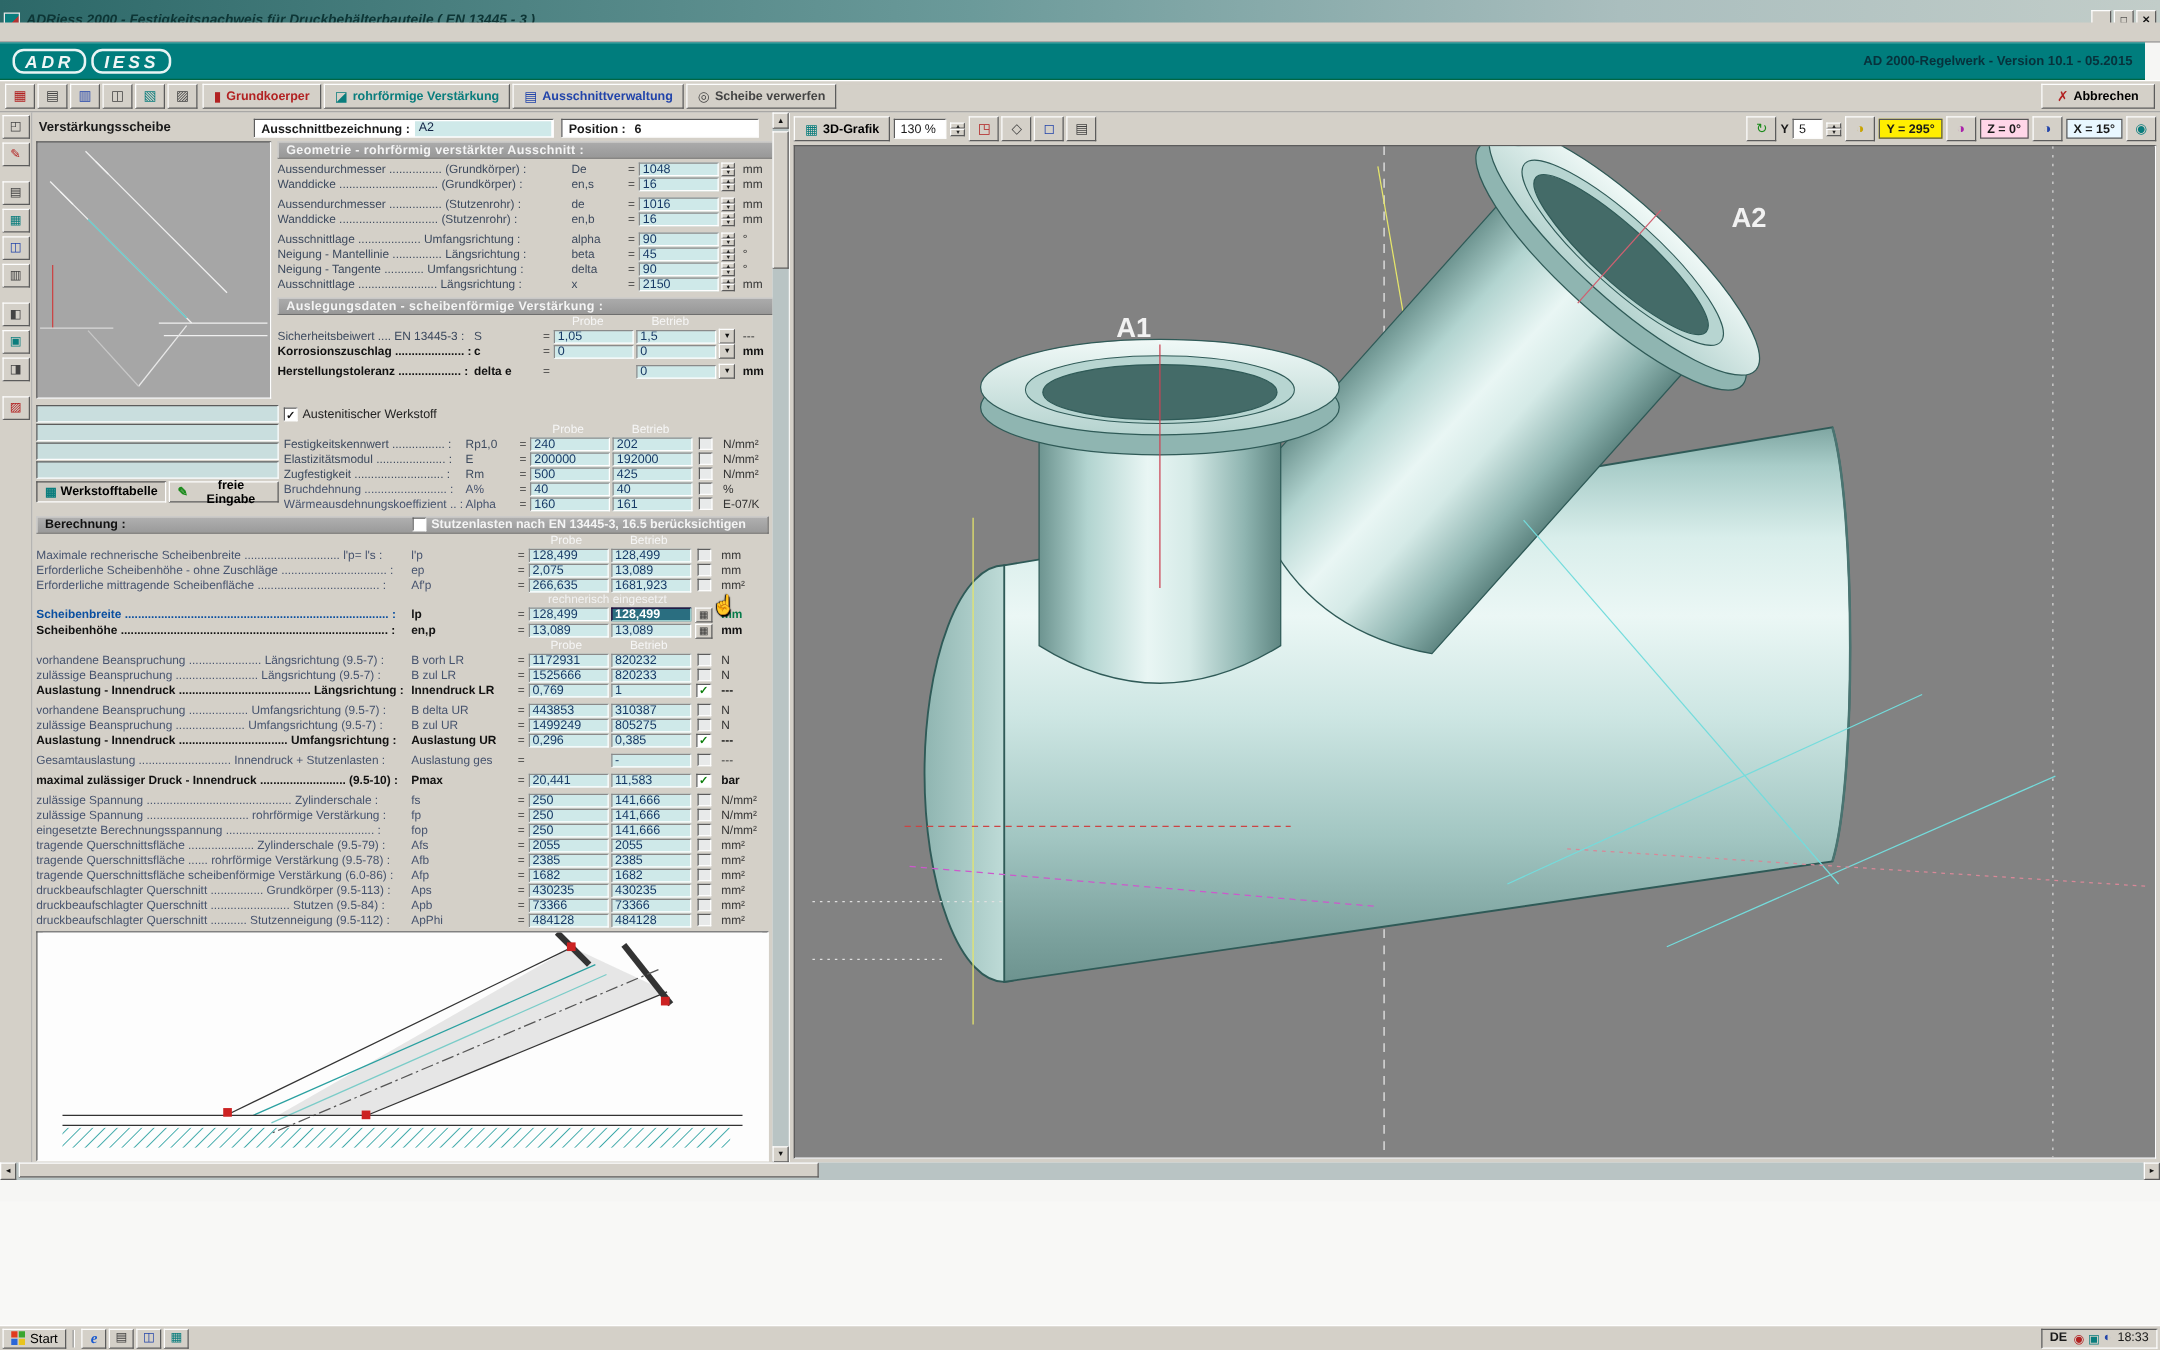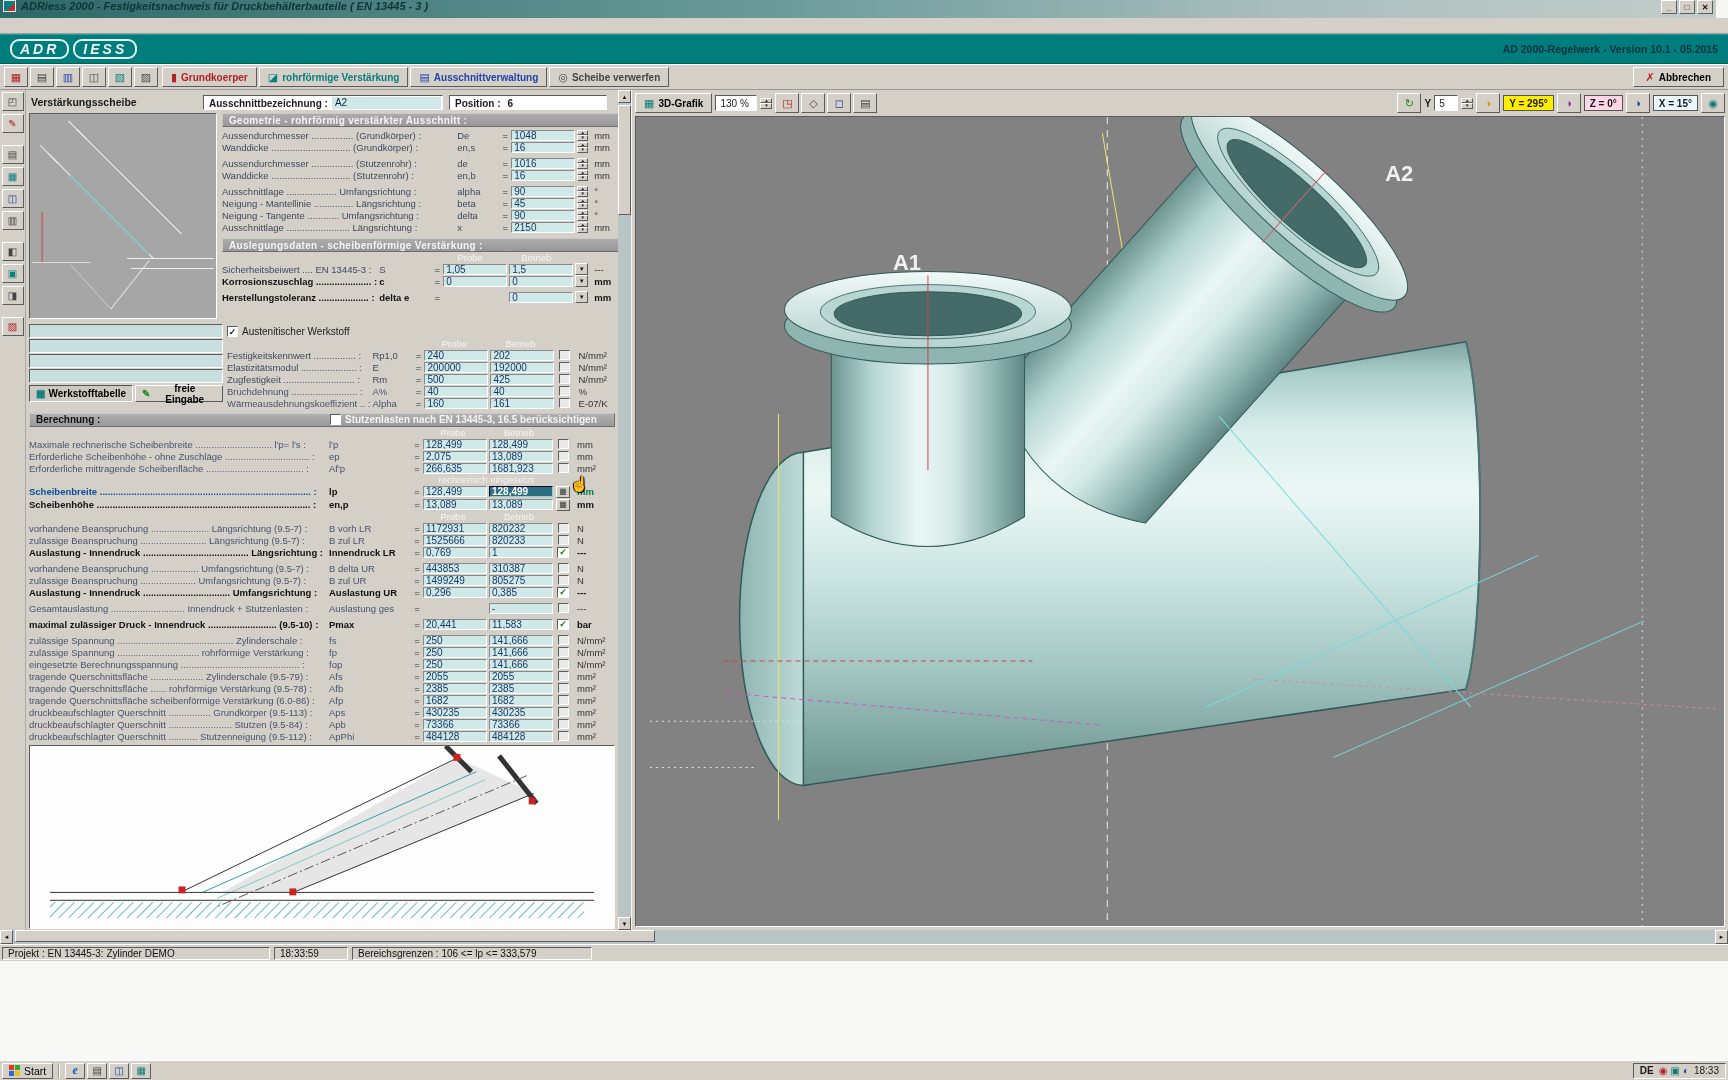--- a/index.html
+++ b/index.html
@@ -10,32 +10,32 @@
 *{margin:0;padding:0;box-sizing:border-box}
 html,body{width:1728px;height:1080px;overflow:hidden;background:#f6f6f4;
   font-family:"Liberation Sans",sans-serif;font-size:10px;color:#1a1a1a}
 .app{position:absolute;inset:0}
 button{font:inherit;cursor:default}
 .sunken{border:1px solid;border-color:#5c5c5c #fdfdfd #fdfdfd #5c5c5c}
 .tb-sm,.tb-btn,.wbtn,.sarrow,.calcbtn,.mbtn,.lbtn,.qbtn,.startbtn,.spin i,.drop{
   background:var(--face);border:1px solid;border-color:#fdfdfd #5c5c5c #5c5c5c #fdfdfd}
 .sp{flex:1}
 
-.titlebar{position:absolute;left:0;top:0;right:12px;height:22px;display:flex;align-items:flex-start;gap:5px;
+.titlebar{position:absolute;left:0;top:0;right:0;height:22px;display:flex;align-items:flex-end;gap:5px;
   padding:0 3px;background:linear-gradient(90deg,#2c6868,#6b9a9a 45%,#aabebe 75%,#c2cdc9)}
 .appicon{width:13px;height:12px;background:linear-gradient(135deg,#0a7d7d 60%,#b23333 60%);border:1px solid #e8e8e8}
 .ttext{font-style:italic;font-weight:bold;font-size:11px;color:#0d3535}
 .winbtns{margin-left:auto;display:flex;gap:2px}
 .wbtn{width:16px;height:14px;font-size:8px;line-height:11px;text-align:center;padding:0;font-weight:bold;color:#111}
 
 .menubar{position:absolute;left:0;top:18px;right:0;height:16px;background:var(--face);
   border-bottom:1px solid #9a9a9a;display:flex;align-items:center;padding:0 2px}
 .mitem{padding:1px 7px;font-size:10.5px}
 
-.banner{position:absolute;left:0;top:34px;right:0;height:30px;background:var(--accent);
+.banner{position:absolute;left:0;top:34px;right:12px;height:30px;background:var(--accent);
   display:flex;align-items:center;padding:0 10px;border-top:1px solid #2e9999;border-bottom:1px solid #064}
 .lg1,.lg2{display:inline-block;border:2px solid #e8f4f4;border-radius:9px;padding:0 8px;margin-right:4px;
   color:#eef6f6;font-weight:bold;font-style:italic;font-size:14px;letter-spacing:3px;height:20px;line-height:16px}
 .version{margin-left:auto;color:#07323c;font-weight:bold;font-size:10.5px}
 
 .toolbar{position:absolute;left:0;top:64px;right:0;height:26px;background:var(--face);display:flex;
   align-items:center;gap:4px;padding:0 4px;border-bottom:1px solid #9a9a9a;border-top:1px solid #fff}
 .tb-group{display:inline-flex;gap:2px;align-items:center}
 .tb-sm{width:24px;height:20px;padding:0;font-size:11px;line-height:17px;text-align:center}
 .tb-btn{height:20px;display:inline-flex;align-items:center;gap:4px;padding:0 8px;font-size:10px;font-weight:bold}
@@ -945,25 +945,20 @@
   </div>
 
   <div class="hscroll">
     <button class="sarrow">◄</button>
     <div class="strack">
         <div class="sthumb"></div>
       </div>
     <button class="sarrow">►</button>
   </div>
 
-  <div class="statusbar">
-    <span class="scell sunken" style="width:268px">Projekt :  EN 13445-3: Zylinder DEMO</span>
-    <span class="scell sunken" style="width:74px">18:33:59</span>
-    <span class="scell sunken" style="width:240px">Bereichsgrenzen :  106 &lt;= lp &lt;= 333,579</span>
-  </div>
 
   <div class="gapstrip"></div>
 
   <div class="taskbar">
     <button class="startbtn">
       <span class="winlogo">
           <i class="q r"></i>
           <i class="q g"></i>
           <i class="q b"></i>
           <i class="q y"></i>

